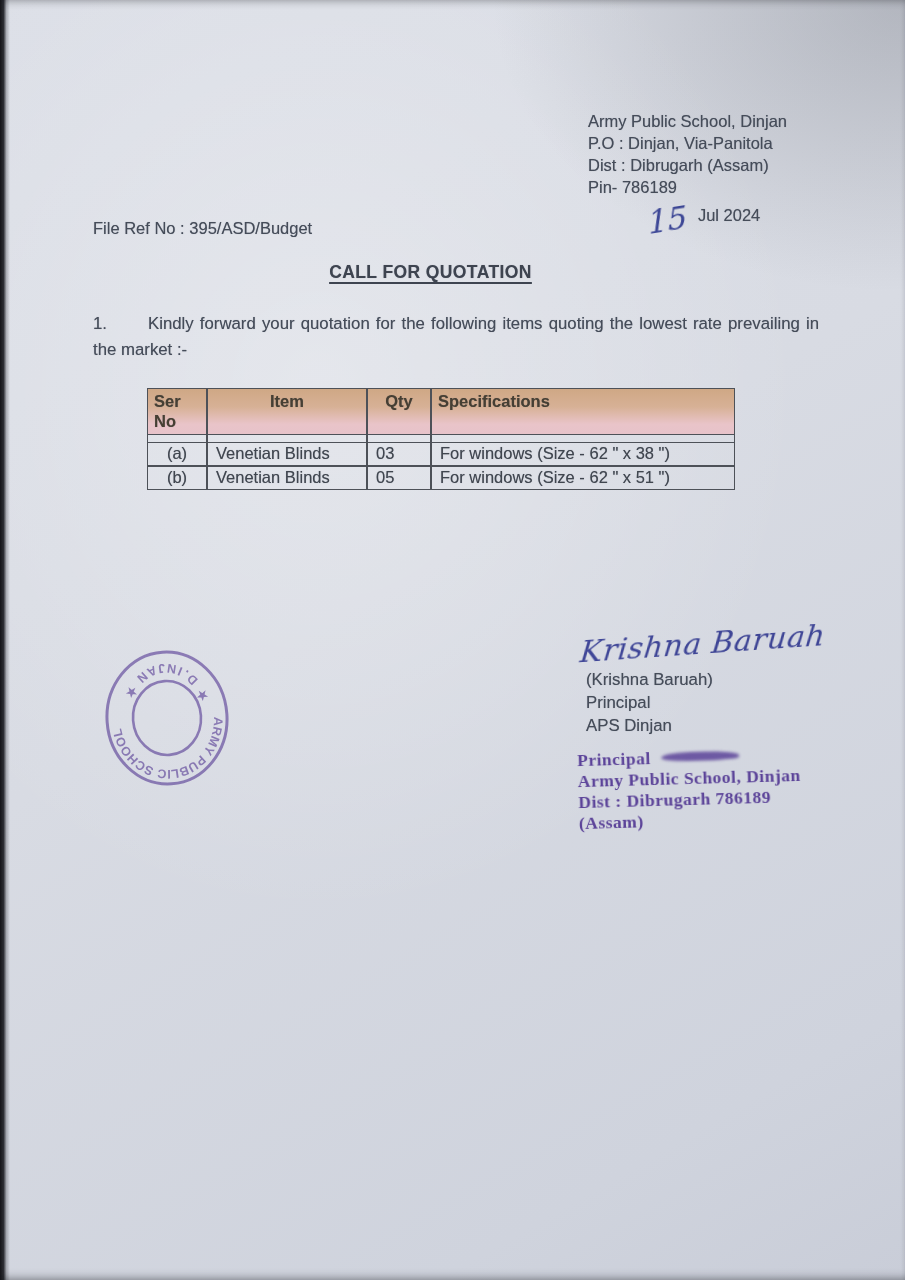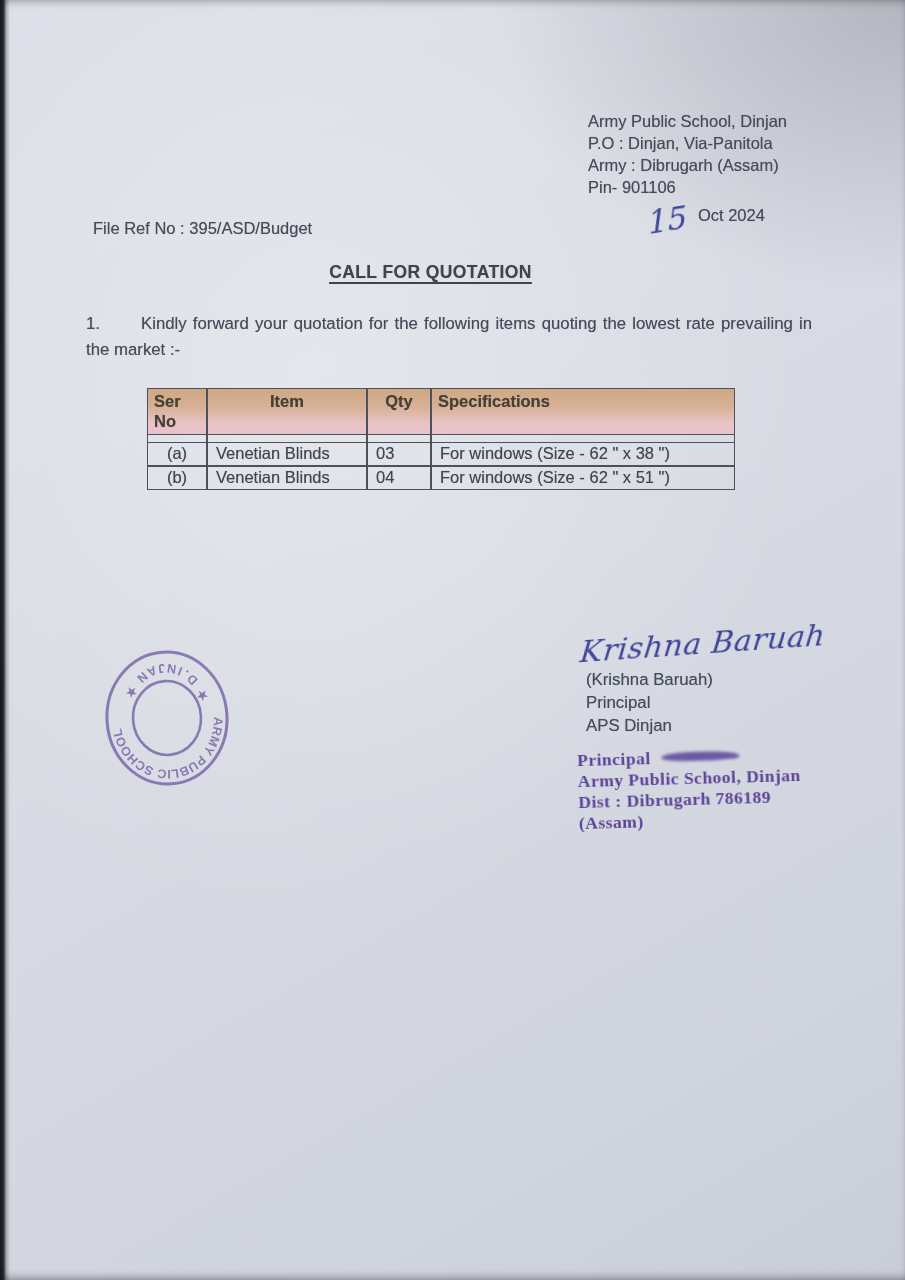--- a/index.html
+++ b/index.html
@@ -25,21 +25,21 @@
   .date-block{position:absolute;left:648px;top:202px;}
   .hand-day{display:inline-block;font-family:"DejaVu Serif", serif;font-style:italic;
     font-size:31px;color:#4752a8;transform:rotate(-9deg) skewX(-6deg);
     mix-blend-mode:multiply;filter:blur(0.2px);vertical-align:-6px;}
   .date-printed{font-size:16.5px;margin-left:6px;vertical-align:4px;}
 
   .title{position:absolute;left:0;top:262px;width:861px;text-align:center;}
   .title span{font-size:17.5px;font-weight:bold;letter-spacing:0.4px;color:#3e4450;
     text-decoration:underline;text-underline-offset:4px;text-decoration-thickness:1.5px;}
 
-  .para{position:absolute;left:86px;width:726px;margin:0;font-size:16.8px;line-height:25.5px;
+  .para{position:absolute;left:93px;width:726px;margin:0;font-size:16.8px;line-height:25.5px;
     text-align:justify;}
   .para1{top:311px;}
   .para2{top:499px;}
   .pnum{display:inline-block;width:55px;}
   .email{color:#454c59;text-decoration:underline;text-underline-offset:2px;cursor:pointer;}
 
   table.quote{position:absolute;left:147px;top:388px;border-collapse:separate;border-spacing:0;
     font-size:16.5px;color:#40464f;}
   table.quote th, table.quote td{border:0.8px solid #4d5158;margin-left:16px;}
   table.quote th{
@@ -71,29 +71,29 @@
 </head>
 <body>
 
 <div class="photo">
   <div class="edge-left"></div>
 
 
   <div class="hdr-right soft">
     <div>Army Public School, Dinjan</div>
     <div>P.O : Dinjan, Via-Panitola</div>
-    <div>Army : Dibrugarh (Assam)</div>
-    <div>Pin- 901106</div>
+    <div>Dist : Dibrugarh (Assam)</div>
+    <div>Pin- 786189</div>
   </div>
 
   <div class="file-ref soft">File Ref No : 395/ASD/Budget</div>
 
   <div class="date-block">
     <span class="hand-day">15</span>
-    <span class="date-printed soft">Oct 2024</span>
+    <span class="date-printed soft">Jul 2024</span>
   </div>
 
   <div class="title">
     <span class="soft">CALL FOR QUOTATION</span>
   </div>
 
   <p class="para para1 soft"><span class="pnum">1.</span><span>Kindly forward your quotation for the following items quoting the lowest rate prevailing in the market :-</span></p>
 
   <table class="quote soft">
     <thead>
@@ -113,21 +113,21 @@
       </tr>
       <tr>
         <td class="ser">(a)</td>
         <td>Venetian Blinds</td>
         <td class="qty">03</td>
         <td>For windows (Size - 62 " x 38 ")</td>
       </tr>
       <tr>
         <td class="ser">(b)</td>
         <td>Venetian Blinds</td>
-        <td class="qty">04</td>
+        <td class="qty">05</td>
         <td>For windows (Size - 62 " x 51 ")</td>
       </tr>
     </tbody>
   </table>
 
 
   <div class="sig-script">Krishna Baruah</div>
 
   <div class="sig-block soft">
     <div>(Krishna Baruah)</div>

